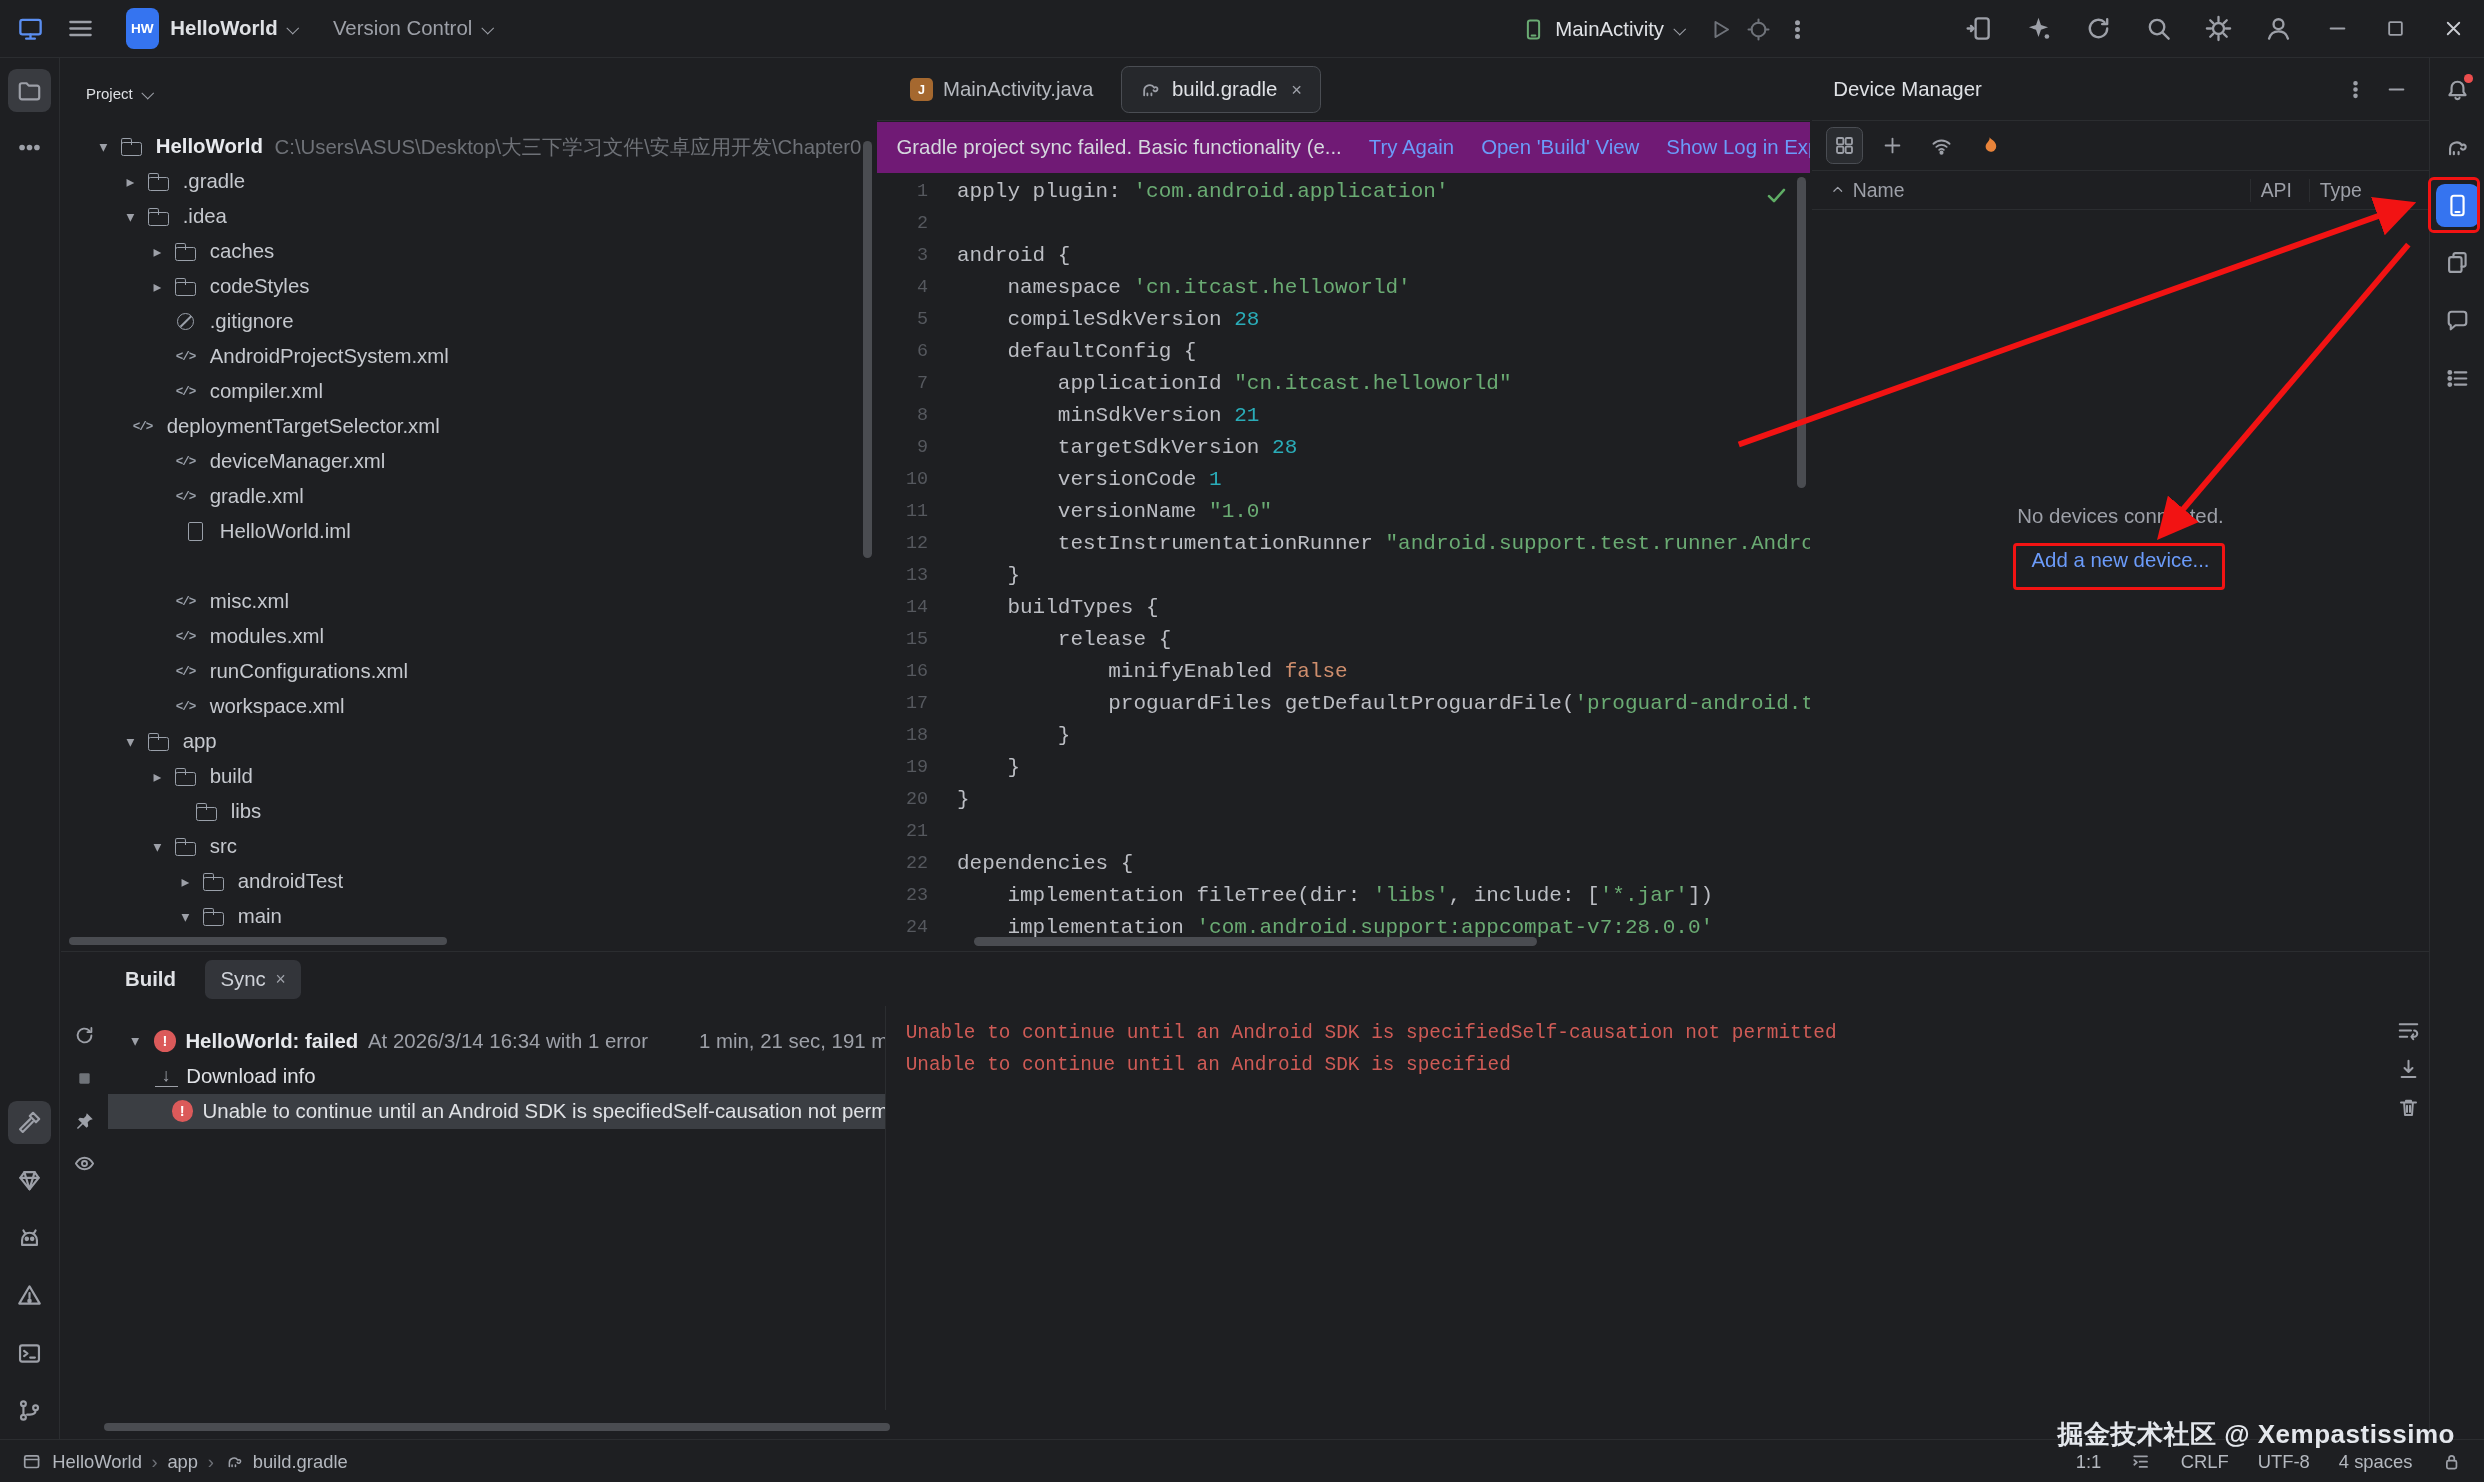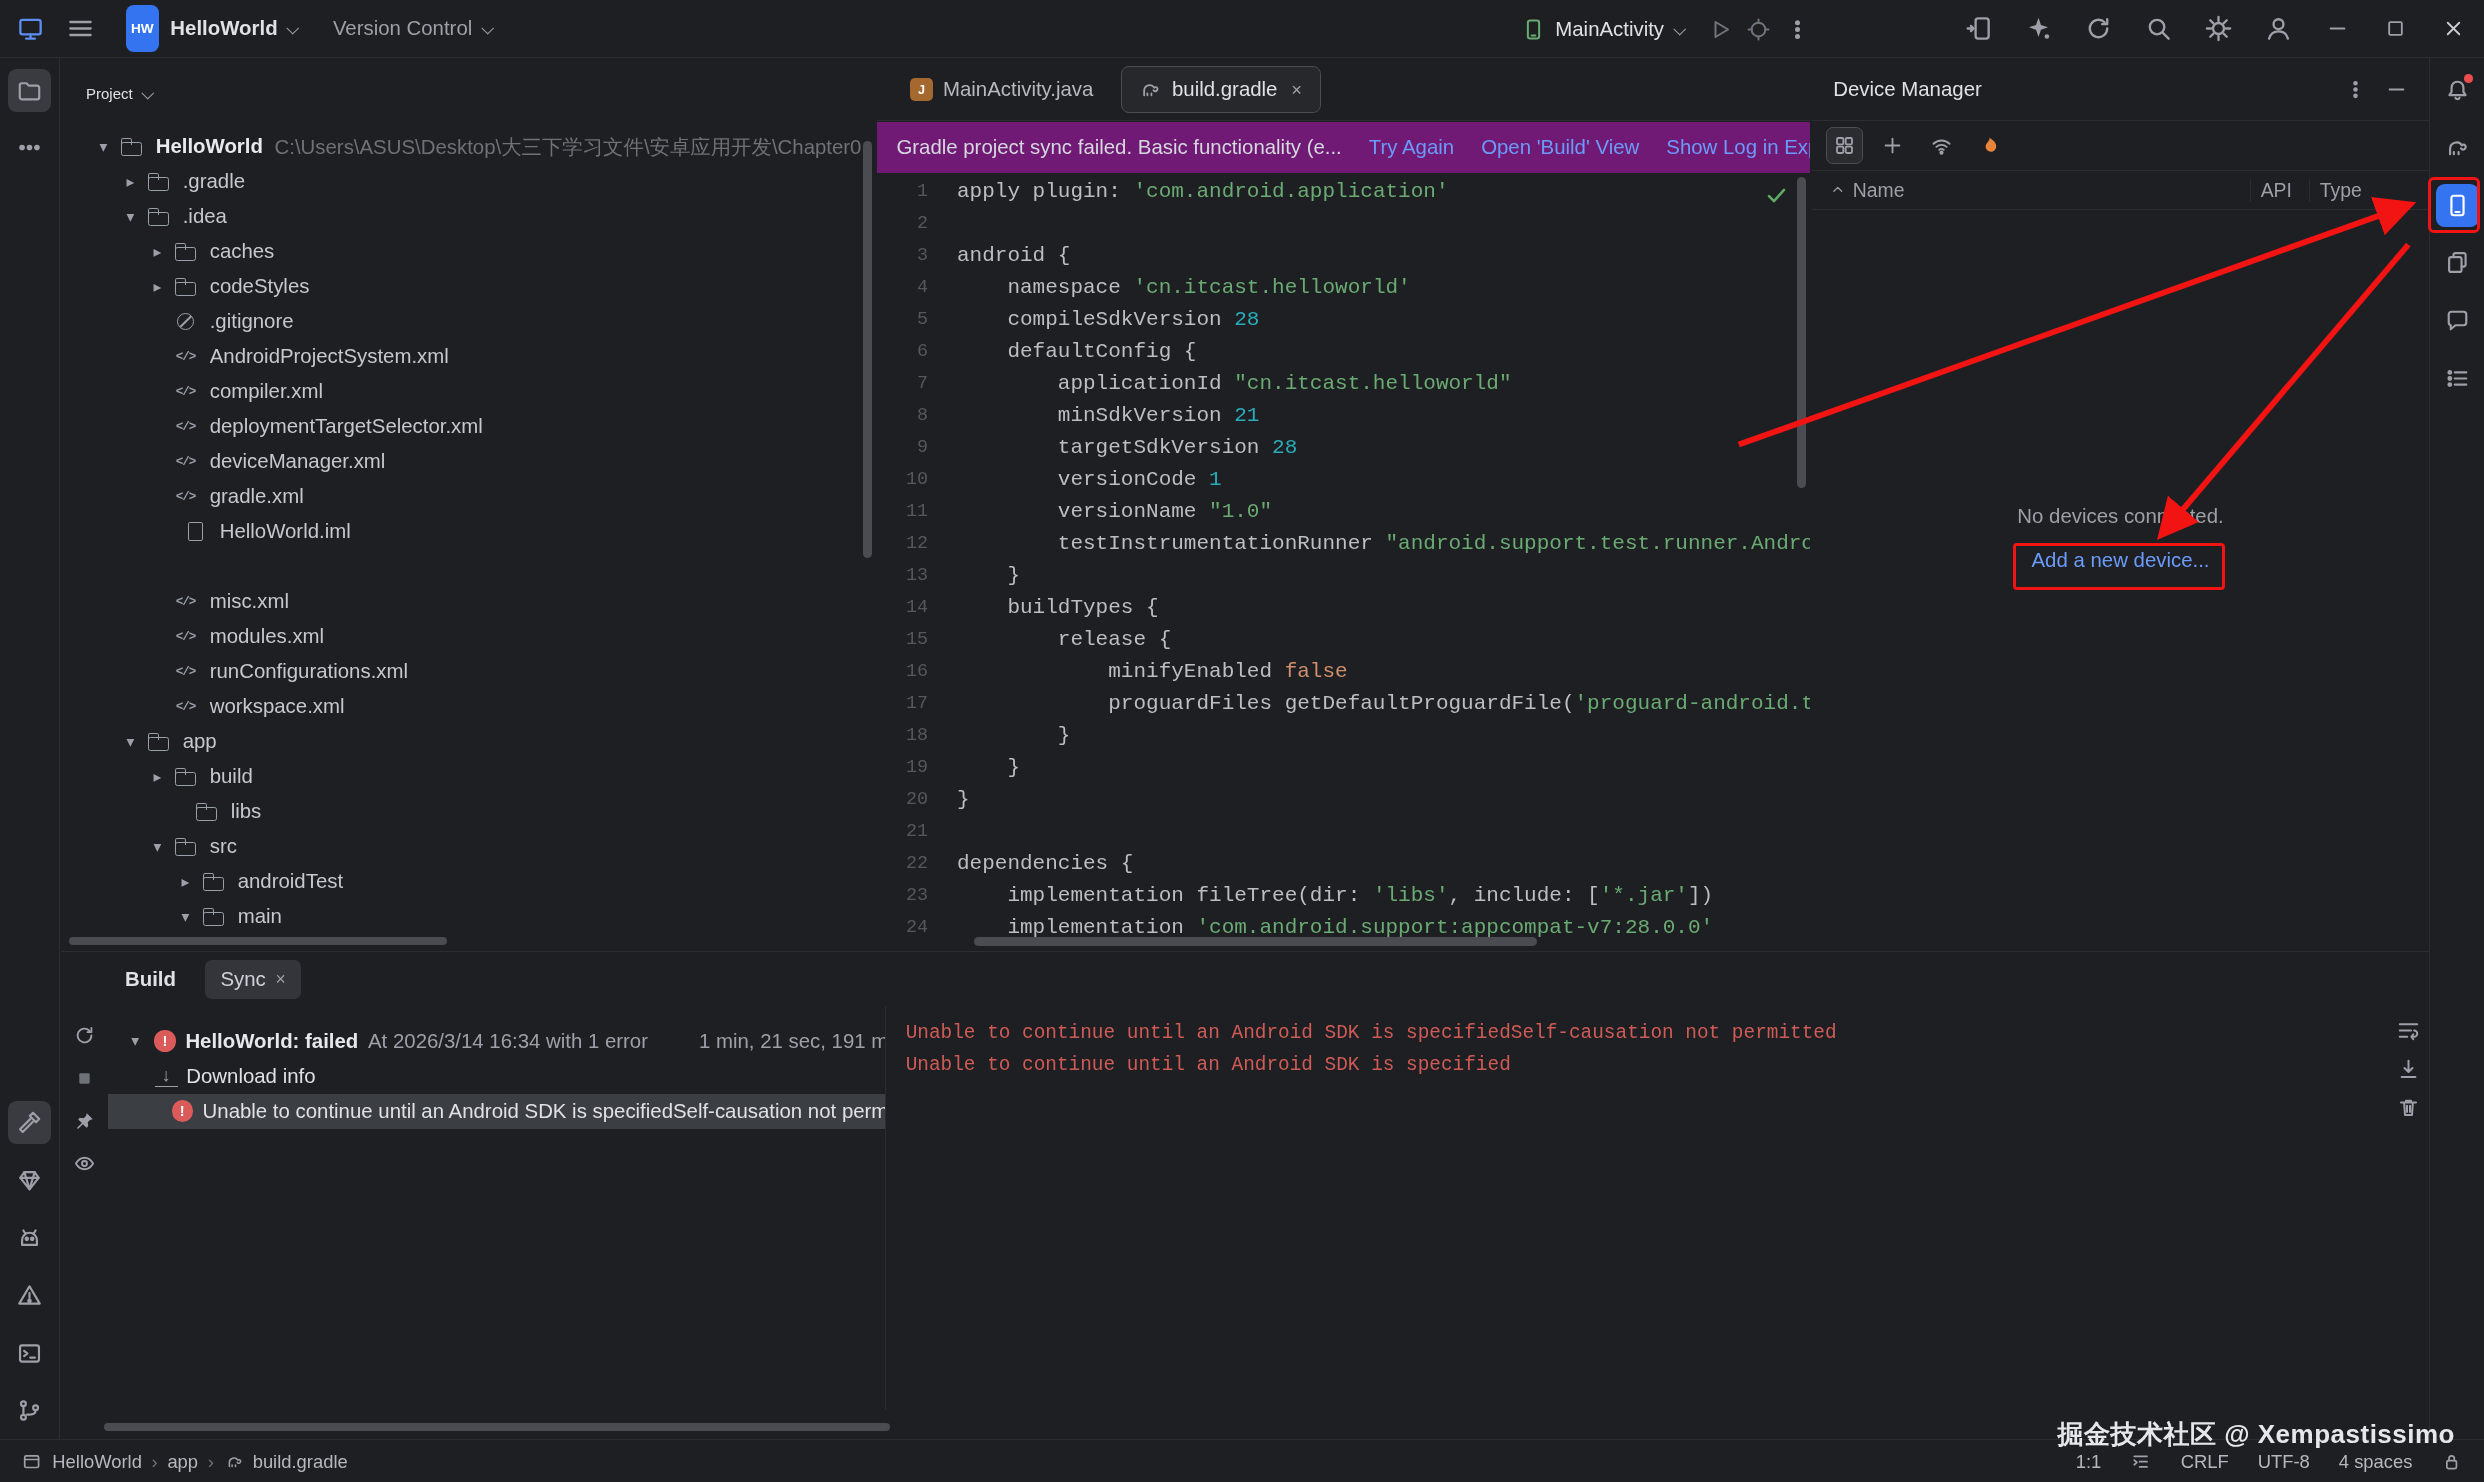--- a/index.html
+++ b/index.html
@@ -10,21 +10,21 @@
   
   .panel{position:absolute;background:#1e1f22}
   .ic{stroke:#9da0a8;fill:none;stroke-width:1.6;stroke-linecap:round;stroke-linejoin:round;display:block}
   .ic.white{stroke:#fff}
   .dim{color:#9da0a8}
   .dd::after{content:"";display:inline-block;width:7.8px;height:7.8px;border-right:1.9px solid #9da0a8;border-bottom:1.9px solid #9da0a8;transform:rotate(45deg) translateY(-1.9px);margin-left:9.7px;vertical-align:middle}
 
   
   #titlebar{position:absolute;left:0;top:0;width:2484px;height:58px;display:flex;align-items:center;border-bottom:1px solid #2b2d30;background:#1e1f22;z-index:5}
   .tb-item{display:flex;align-items:center;height:43px;padding:0 11.6px;border-radius:7.8px;cursor:pointer}
-  .badge{width:33px;height:47px;border-radius:7.8px;background:#3574f0;color:#fff;font-size:13.6px;font-weight:bold;display:flex;align-items:center;justify-content:center;margin-right:11.6px}
+  .badge{width:33px;height:41px;border-radius:7.8px;background:#3574f0;color:#fff;font-size:13.6px;font-weight:bold;display:flex;align-items:center;justify-content:center;margin-right:11.6px}
   #run-group{position:absolute;left:1509px;top:7.8px;display:flex;align-items:center;gap:13.6px;height:43px}
   #tb-right{margin-left:auto;display:flex;align-items:center;gap:7.8px;padding-right:5.8px}
   .winbtn{width:50px;height:50px;display:flex;align-items:center;justify-content:center;cursor:pointer}
 
   
   #left-stripe{position:absolute;left:0;top:58px;width:60px;height:1381px;display:flex;flex-direction:column;align-items:center;padding:10.7px 0 6.8px;gap:14.6px;border-right:1px solid #2b2d30;background:#1e1f22;z-index:4}
   #right-stripe{position:absolute;left:2429px;top:58px;width:55px;height:1381px;display:flex;flex-direction:column;align-items:center;padding:10.7px 0 6.8px;gap:14.6px;border-left:1px solid #2b2d30;background:#1e1f22;z-index:4}
   .stripe-item{width:43px;height:43px;border-radius:8.7px;display:flex;align-items:center;justify-content:center;cursor:pointer;position:relative;flex:0 0 43px}
   .stripe-item.active{background:#393b40}
   .stripe-item.active-blue{background:#3574f0}
@@ -368,21 +368,21 @@
           <span class="ticon ic-xml"></span>
           <span class="tlabel">AndroidProjectSystem.xml</span>
           <span class="tsuffix"></span>
         </div>
         <div class="trow" style="padding-left: 83px;">
           <span class="chev chev-none"></span>
           <span class="ticon ic-xml"></span>
           <span class="tlabel">compiler.xml</span>
           <span class="tsuffix"></span>
         </div>
-        <div class="trow" style="padding-left: 83px;">
+        <div class="trow" style="padding-left: 40px;">
           <span class="chev chev-none"></span>
           <span class="ticon ic-xml"></span>
           <span class="tlabel">deploymentTargetSelector.xml</span>
           <span class="tsuffix"></span>
         </div>
         <div class="trow" style="padding-left: 83px;">
           <span class="chev chev-none"></span>
           <span class="ticon ic-xml"></span>
           <span class="tlabel">deviceManager.xml</span>
           <span class="tsuffix"></span>

